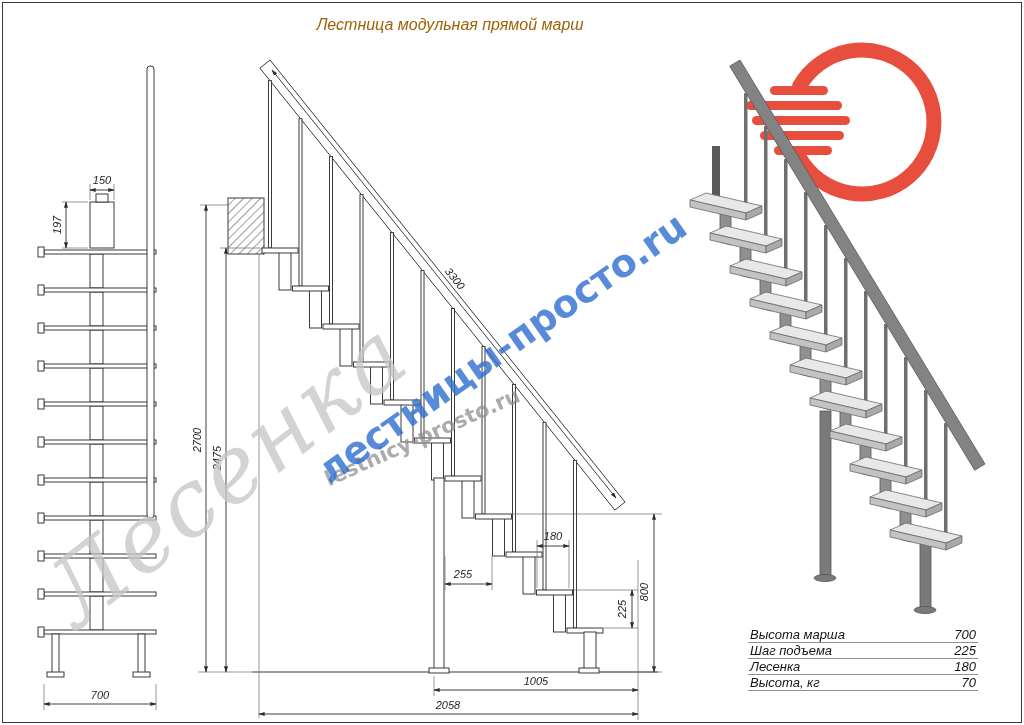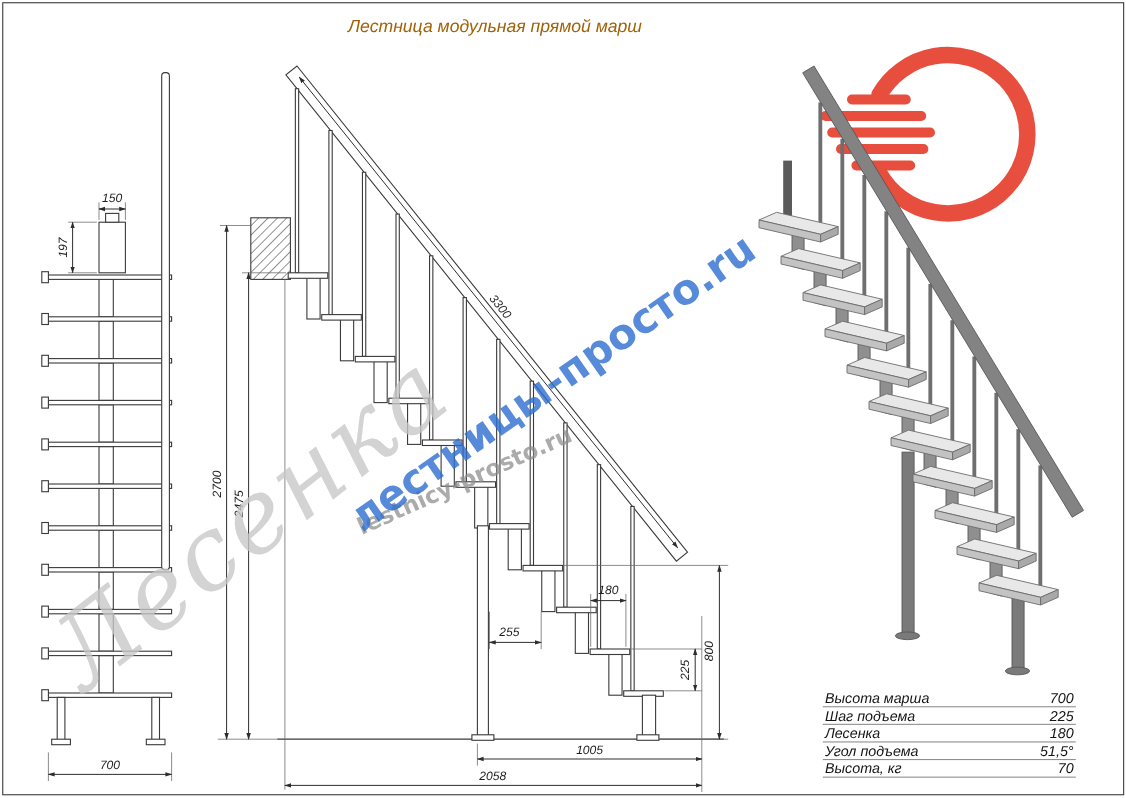--- a/index.html
+++ b/index.html
@@ -293,21 +293,17 @@
     </div>
     <div class="spec-row">
       <span>Шаг подъема</span>
       <span>225</span>
     </div>
     <div class="spec-row">
       <span>Лесенка</span>
       <span>180</span>
     </div>
     <div class="spec-row">
-      <span>Угол подъема</span>
-      <span>51,5°</span>
-    </div>
-    <div class="spec-row">
       <span>Высота, кг</span>
       <span>70</span>
     </div>
   </div>
 </div>
 
 </body></html>

